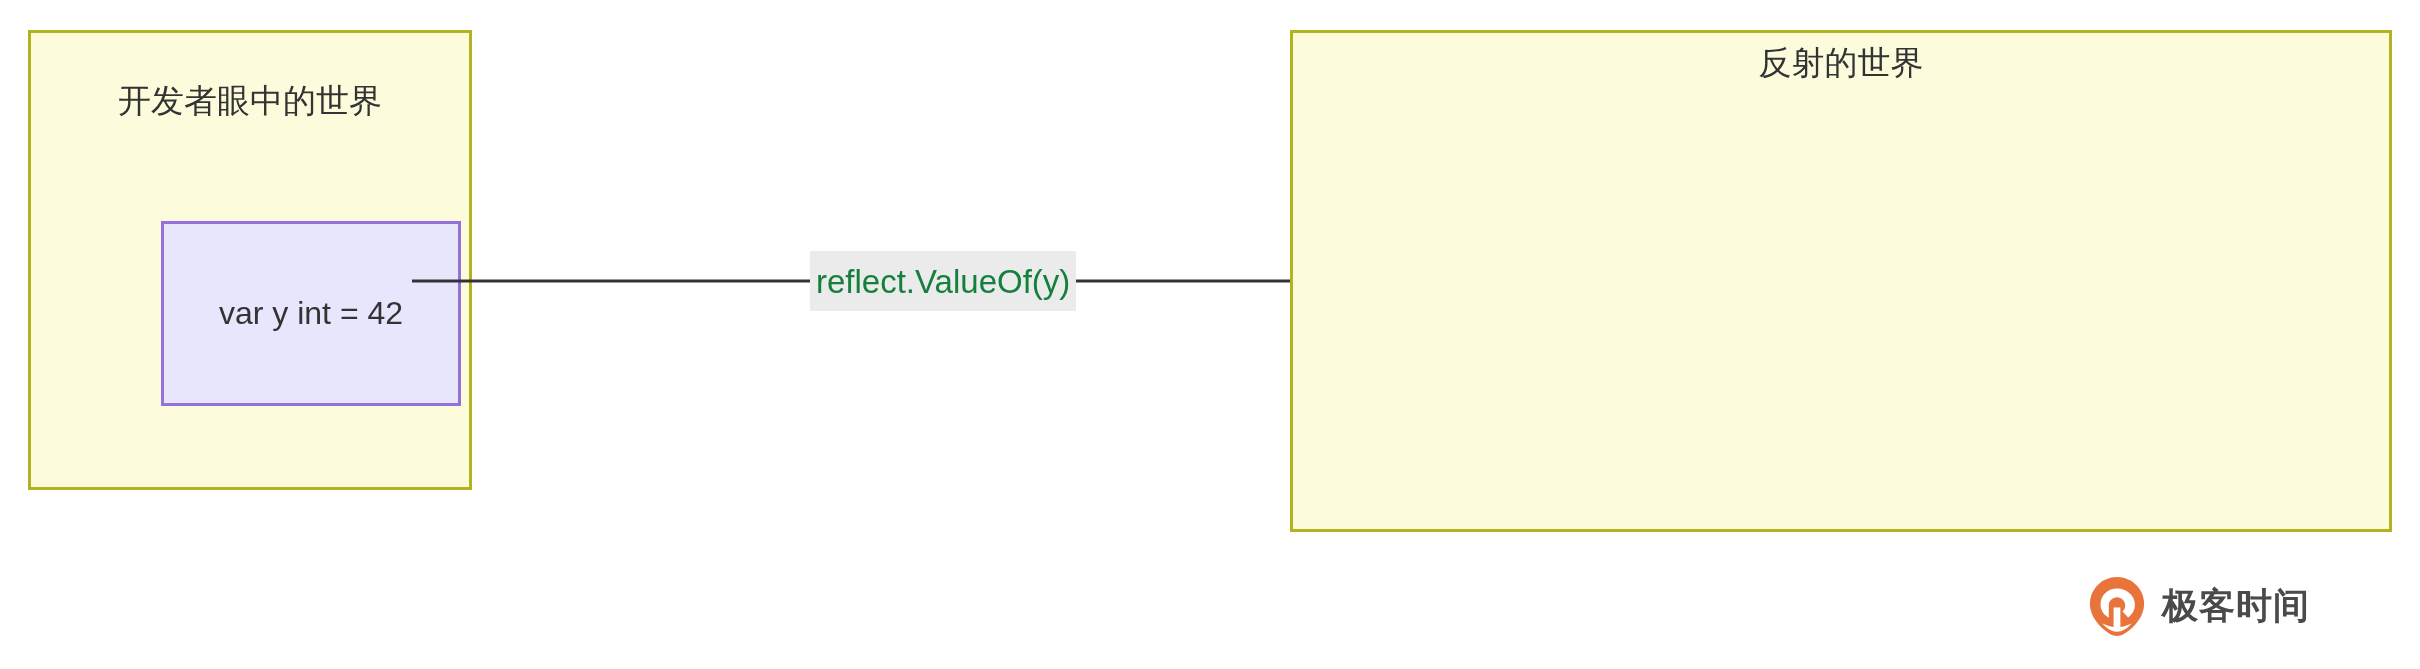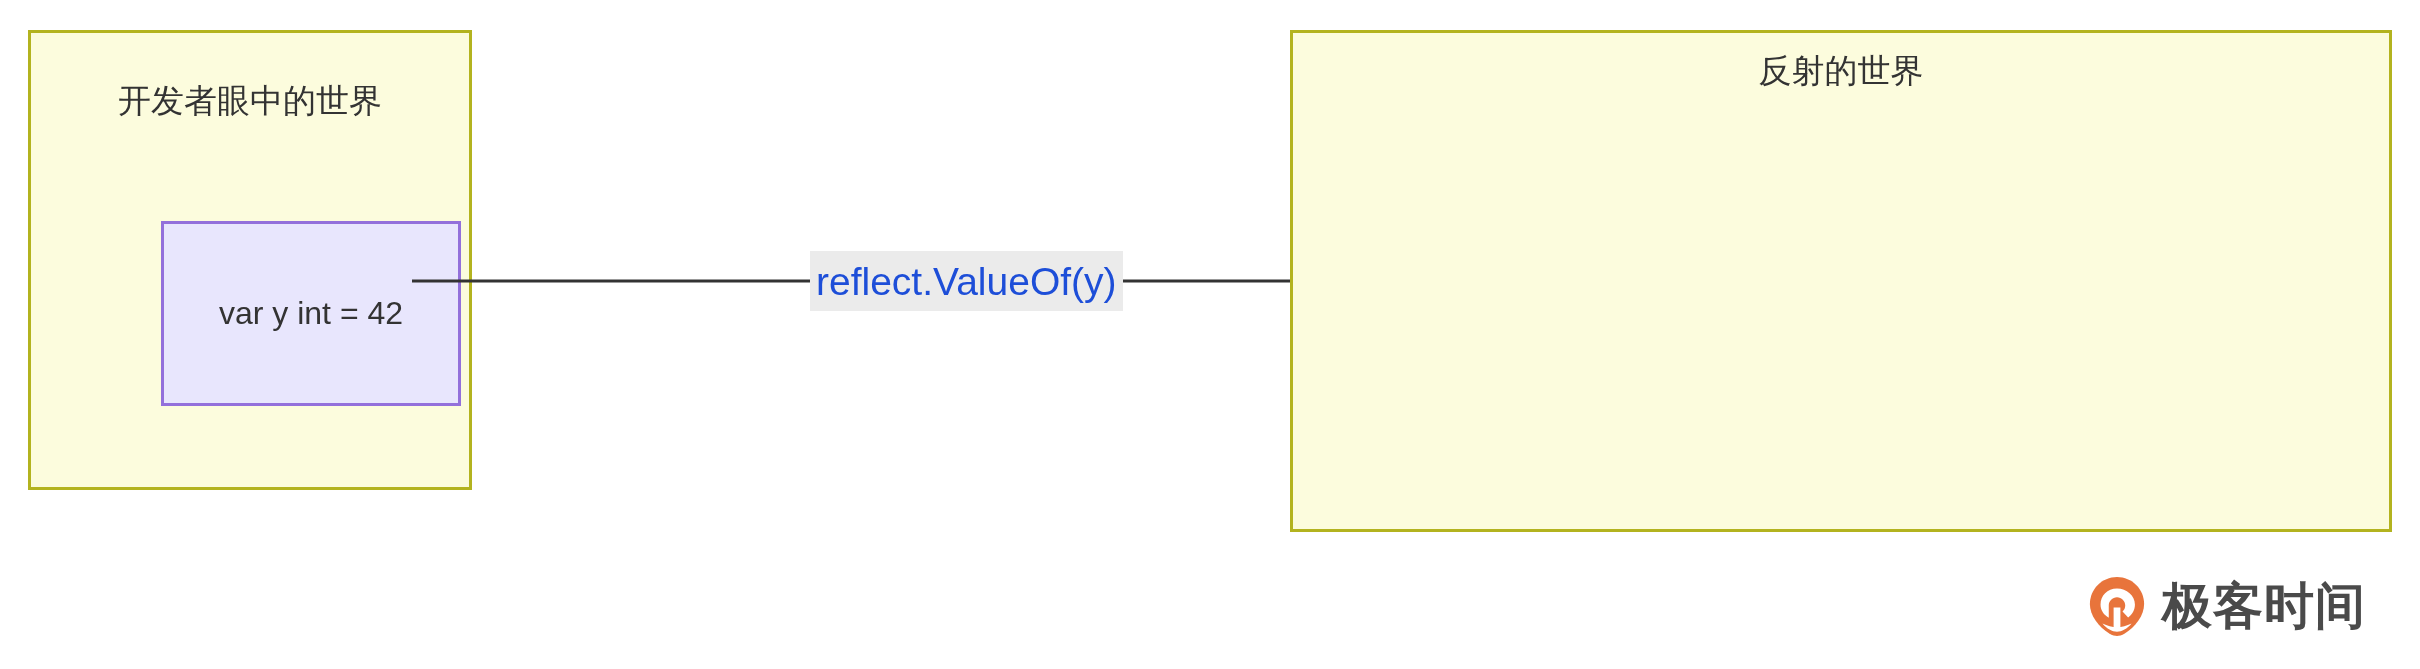--- a/index.html
+++ b/index.html
@@ -46,21 +46,21 @@
     position: absolute;
     left: 0;
     right: 0;
     text-align: center;
     font-size: 33px;
     line-height: 1.1;
     color: #333333;
     white-space: nowrap;
   }
   #group-developer .group-title { top: 50px; }
-  #group-reflection .group-title { top: 20px; text-align: center; }
+  #group-reflection .group-title { top: 12px; text-align: center; }
 
   
   .node {
     position: absolute;
     background: #e8e6fd;
     border: 3px solid #9370db;
     box-sizing: border-box;
     display: flex;
     align-items: center;
     justify-content: center;
@@ -98,43 +98,43 @@
     left: 810px;
     top: 251px;
     height: 60px;
     display: flex;
     align-items: center;
     background: #ebebeb;
     padding: 0 6px;
     box-sizing: border-box;
   }
   #edge-label .edge-label-text {
-    font-size: 39px;
+    font-size: 33px;
     line-height: 1;
-    color: #1d4ed8;
+    color: #15803d;
     white-space: nowrap;
   }
 
   
   #watermark {
     position: absolute;
     left: 2086px;
     top: 566px;
     height: 80px;
     display: flex;
     align-items: center;
     gap: 14px;
   }
   #watermark .logo-mark {
     width: 62px;
     height: 62px;
     flex: 0 0 auto;
   }
   #watermark .logo-text {
-    font-size: 50px;
+    font-size: 36px;
     letter-spacing: 1px;
     color: #4a4a4a;
     font-weight: bold;
     line-height: 1;
     white-space: nowrap;
   }
 </style>
 </head>
 <body>
 

